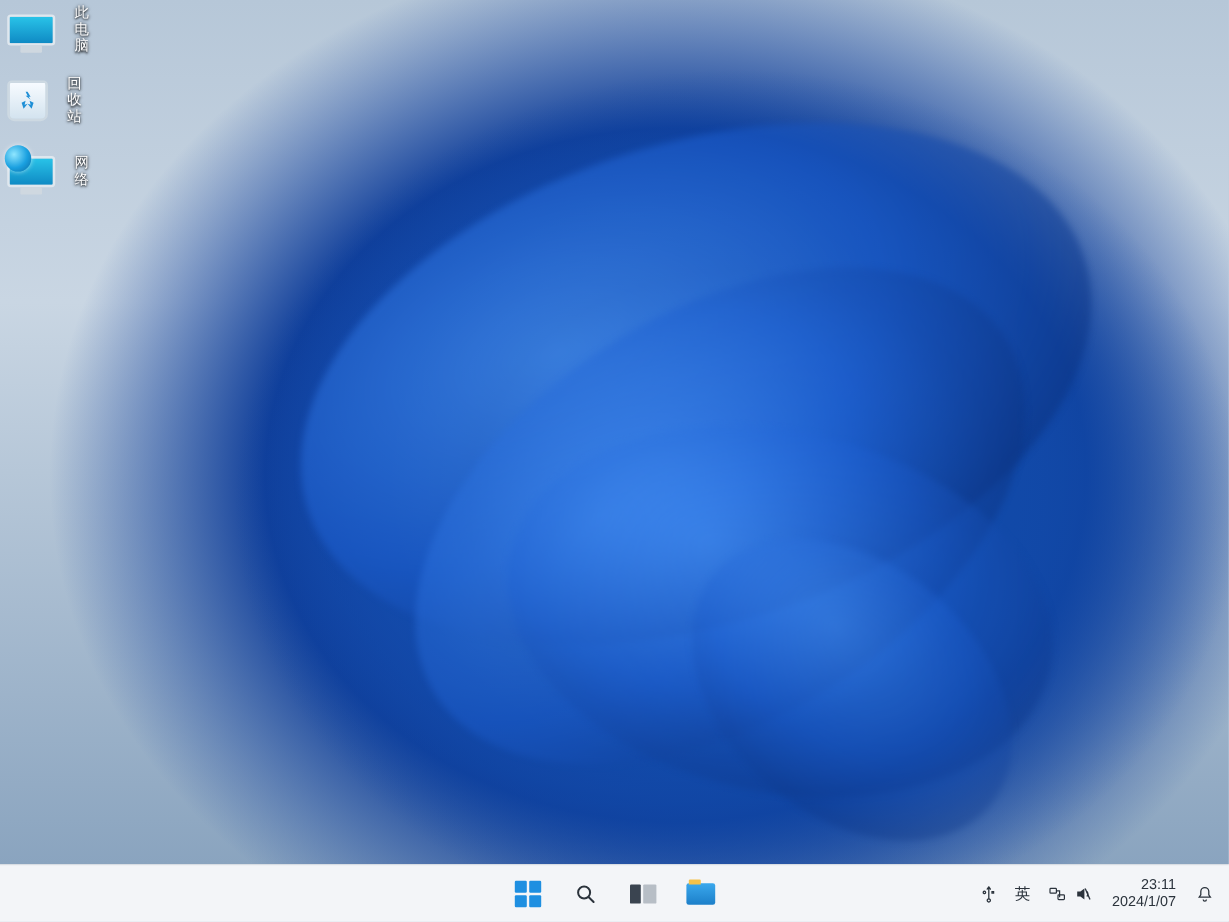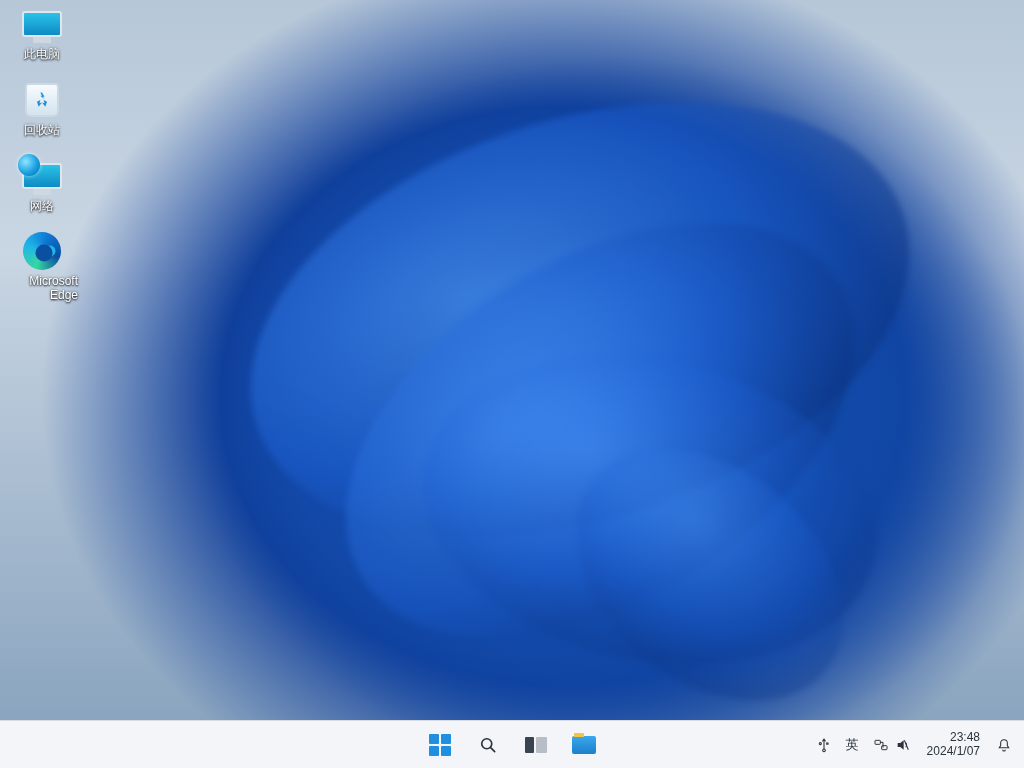--- a/index.html
+++ b/index.html
@@ -35,28 +35,28 @@
     position: absolute;
     left: 6px; top: 4px;
     display: flex;
     flex-direction: column;
     gap: 18px;
     z-index: 5;
   }
   .desktop-icon {
     width: 72px;
     display: flex;
-    flex-direction: column;
+    flex-direction: row;
     align-items: center;
-    gap: 4px;
+    gap: 16px;
     cursor: pointer;
     color: #fff;
     text-shadow: 0 1px 2px rgba(0,0,0,0.9), 0 0 3px rgba(0,0,0,0.6);
     font-size: 12px;
-    text-align: right;
+    text-align: left;
     line-height: 1.15;
   }
   .desktop-icon .glyph {
     width: 44px; height: 40px;
     display: flex; align-items: center; justify-content: center;
   }
 
   
   .mon {
     width: 40px; height: 26px;
@@ -202,26 +202,20 @@
     </div>
 
     <div class="desktop-icon">
       <div class="glyph" style="position:relative;">
         <div class="mon"></div>
         <div class="globe"></div>
       </div>
       <span>网络</span>
     </div>
 
-    <div class="desktop-icon">
-      <div class="glyph">
-        <div class="edge-ring"></div>
-      </div>
-      <span>Microsoft Edge</span>
-    </div>
 
 
   </div>
 </div>
 
 <div class="taskbar">
 
   <div class="task-center">
 
     <div class="task-btn">
@@ -272,21 +266,21 @@
         <path d="M11 8h4v8" fill="none" stroke="#2b333c" stroke-width="1.5"></path>
       </svg>
       <svg class="tray-ico" viewBox="0 0 24 24">
         <path fill="#2b333c" d="M4 9h4l5-4v14l-5-4H4z"></path>
         <path fill="none" stroke="#2b333c" stroke-width="1.6" d="M16 9a4 4 0 0 1 0 6"></path>
         <line x1="14" y1="5" x2="20" y2="19" stroke="#2b333c" stroke-width="1.6"></line>
       </svg>
     </div>
 
     <div class="clock">
-      <div>23:48</div>
+      <div>23:11</div>
       <div>2024/1/07</div>
     </div>
 
     <div class="tray-item">
       <svg class="tray-ico" viewBox="0 0 24 24">
         <path fill="none" stroke="#2b333c" stroke-width="1.6" d="M12 4a5 5 0 0 1 5 5v4l2 3H5l2-3V9a5 5 0 0 1 5-5zM10 19a2 2 0 0 0 4 0"></path>
       </svg>
     </div>
 
   </div>

